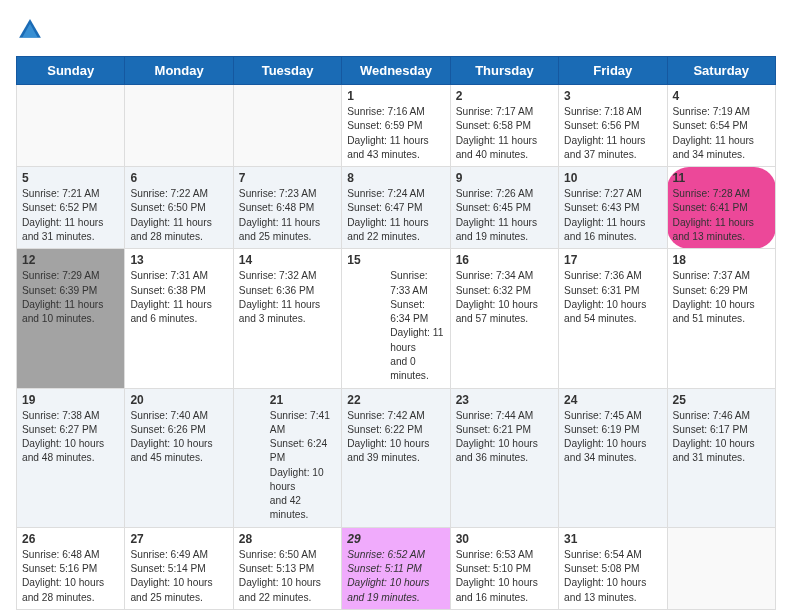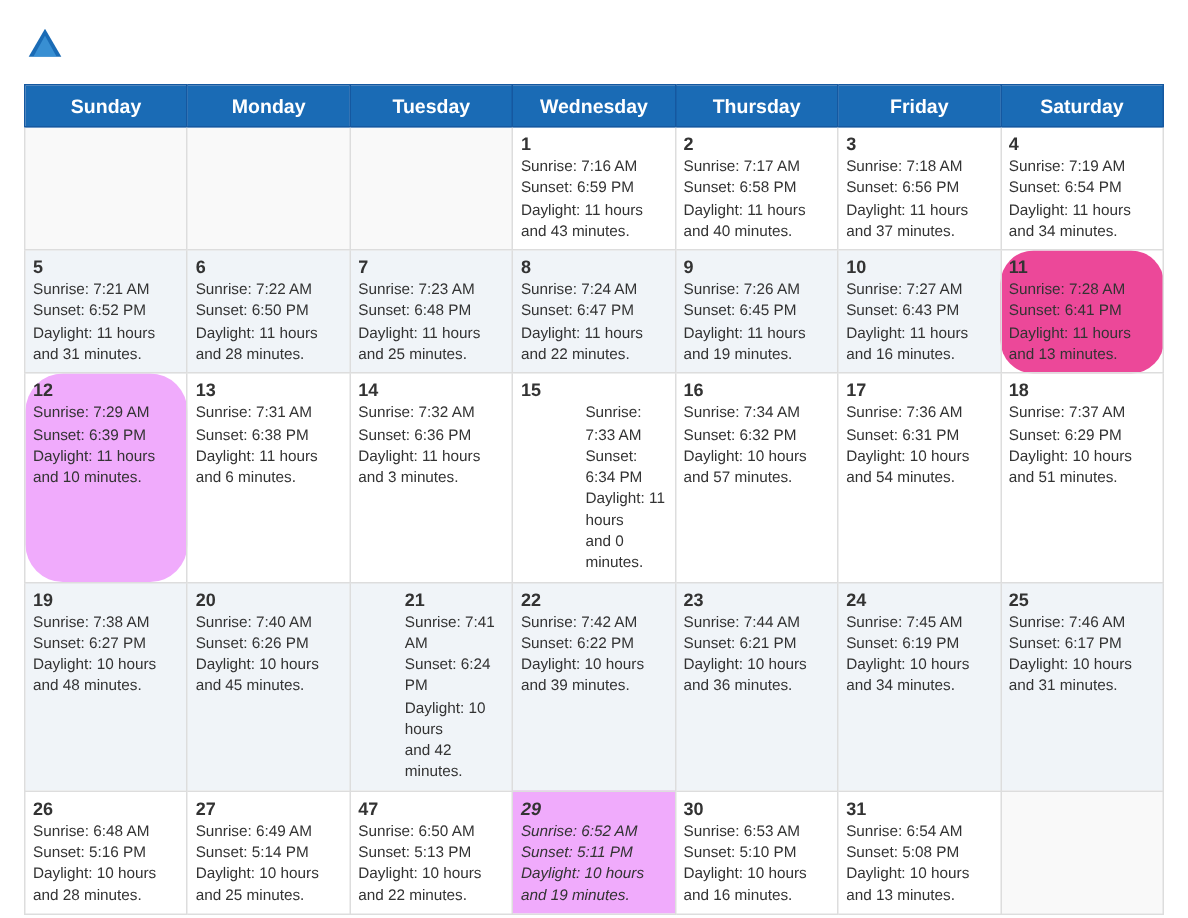--- a/index.html
+++ b/index.html
@@ -208,21 +208,21 @@
         </td>
         <td style="background: #ec4899; border-radius: 22px;">
           <span class="day-num">11</span>
           <div class="day-info" style="white-space: pre-line;">Sunrise: 7:28 AM
 Sunset: 6:41 PM
 Daylight: 11 hours
 and 13 minutes.</div>
         </td>
       </tr>
       <tr>
-        <td style="background: #f0abfc; border-radius: 25px;">
+        <td style="background: #a3a3a3;">
           <span class="day-num">12</span>
           <div class="day-info" style="white-space: pre-line;">Sunrise: 7:29 AM
 Sunset: 6:39 PM
 Daylight: 11 hours
 and 10 minutes.</div>
         </td>
         <td style="background: rgb(255, 255, 255);">
           <span class="day-num">13</span>
           <div class="day-info" style="white-space: pre-line;">Sunrise: 7:31 AM
 Sunset: 6:38 PM
@@ -325,21 +325,21 @@
 and 28 minutes.</div>
         </td>
         <td style="background: rgb(255, 255, 255);">
           <span class="day-num">27</span>
           <div class="day-info" style="white-space: pre-line;">Sunrise: 6:49 AM
 Sunset: 5:14 PM
 Daylight: 10 hours
 and 25 minutes.</div>
         </td>
         <td style="background: rgb(255, 255, 255);">
-          <span class="day-num">47</span>
+          <span class="day-num">28</span>
           <div class="day-info" style="white-space: pre-line;">Sunrise: 6:50 AM
 Sunset: 5:13 PM
 Daylight: 10 hours
 and 22 minutes.</div>
         </td>
         <td style="background: #f0abfc; font-style: italic;">
           <span class="day-num">29</span>
           <div class="day-info" style="white-space: pre-line;">Sunrise: 6:52 AM
 Sunset: 5:11 PM
 Daylight: 10 hours

